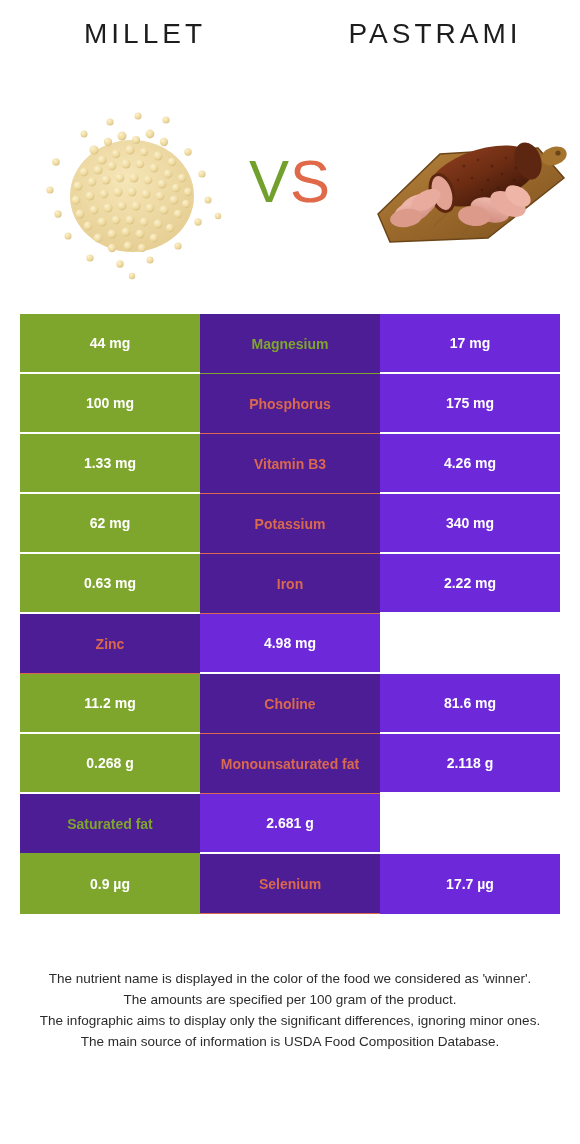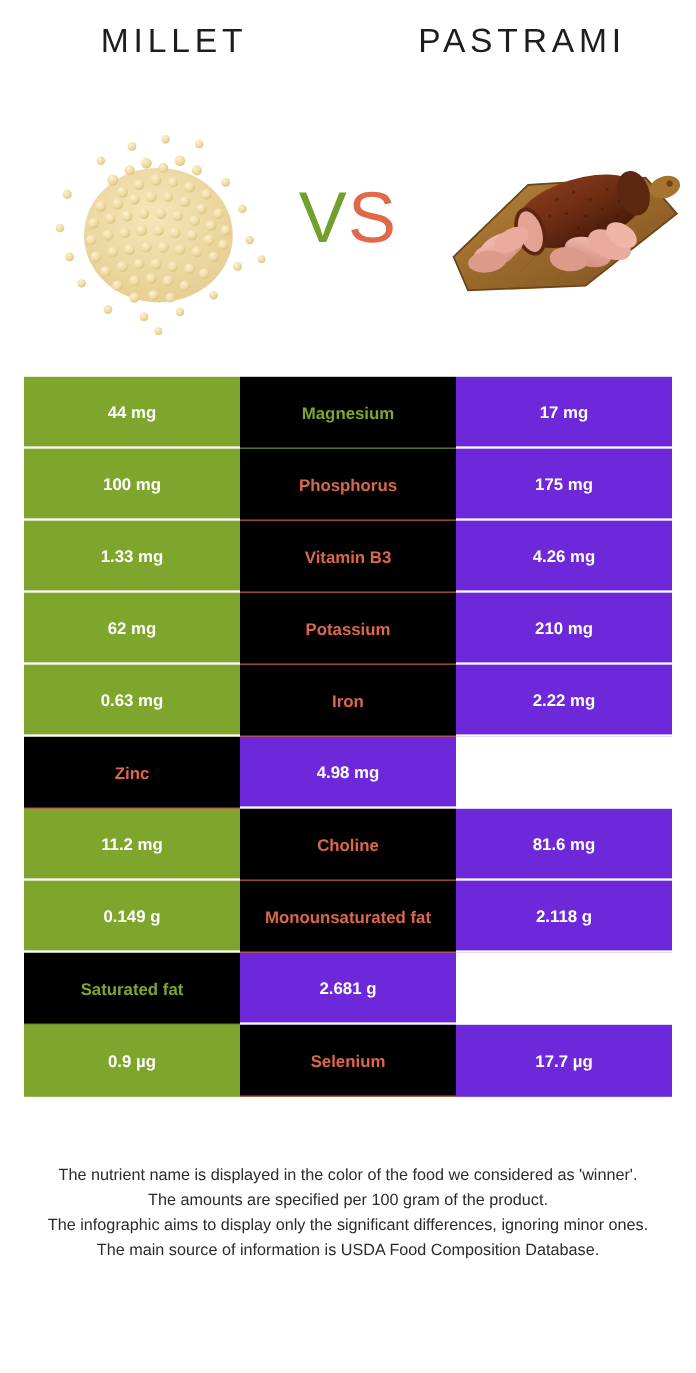--- a/index.html
+++ b/index.html
@@ -63,21 +63,21 @@
   }
   .cell-left {
     width:180px; background:#7fa62c; color:#ffffff;
     border-bottom:2px solid #ffffff;
   }
   .cell-right {
     width:180px; background:#6d28d9; color:#ffffff;
     border-bottom:2px solid #ffffff;
   }
   .cell-mid {
-    width:180px; background:#000000;
+    width:180px; background:#4c1d95;
     border-bottom:1px solid #7fa62c;
   }
   .cell-mid.win-pastrami { border-bottom-color:#d9684c; }
   .cell-mid .nut { font-size:14px; font-weight:bold; }
   .nut.green  { color:#7fa62c; }
   .nut.orange { color:#d9684c; }
 
   .row:last-child .cell-left,
   .row:last-child .cell-right { border-bottom:none; }
 
@@ -284,21 +284,21 @@
         <div class="cell cell-mid win-pastrami">
           <span class="nut orange">Vitamin B3</span>
         </div>
         <div class="cell cell-right">4.26 mg</div>
       </div>
       <div class="row">
         <div class="cell cell-left">62 mg</div>
         <div class="cell cell-mid win-pastrami">
           <span class="nut orange">Potassium</span>
         </div>
-        <div class="cell cell-right">210 mg</div>
+        <div class="cell cell-right">340 mg</div>
       </div>
       <div class="row">
         <div class="cell cell-left">0.63 mg</div>
         <div class="cell cell-mid win-pastrami">
           <span class="nut orange">Iron</span>
         </div>
         <div class="cell cell-right">2.22 mg</div>
       </div>
       <div class="row">
         <div class="cell cell-mid win-pastrami">
@@ -307,21 +307,21 @@
         <div class="cell cell-right">4.98 mg</div>
       </div>
       <div class="row">
         <div class="cell cell-left">11.2 mg</div>
         <div class="cell cell-mid win-pastrami">
           <span class="nut orange">Choline</span>
         </div>
         <div class="cell cell-right">81.6 mg</div>
       </div>
       <div class="row">
-        <div class="cell cell-left">0.149 g</div>
+        <div class="cell cell-left">0.268 g</div>
         <div class="cell cell-mid win-pastrami">
           <span class="nut orange">Monounsaturated fat</span>
         </div>
         <div class="cell cell-right">2.118 g</div>
       </div>
       <div class="row">
         <div class="cell cell-mid">
           <span class="nut green">Saturated fat</span>
         </div>
         <div class="cell cell-right">2.681 g</div>

